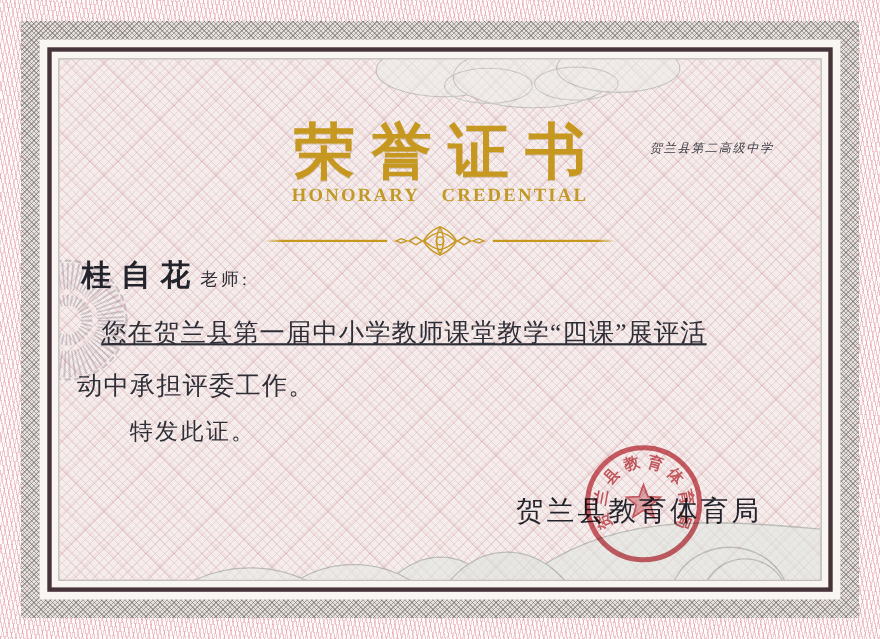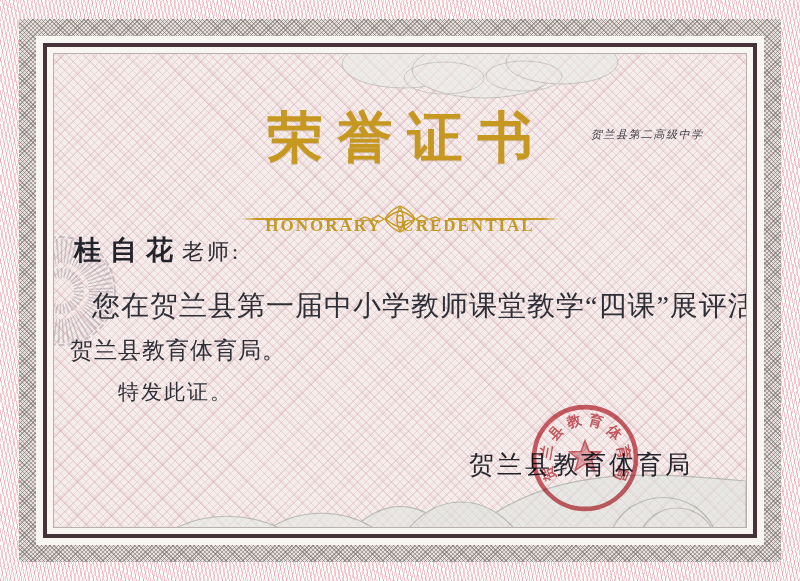--- a/index.html
+++ b/index.html
@@ -44,35 +44,35 @@
   }
   .title{
     position:absolute;top:47px;left:0;right:0;text-align:center;
     font-size:55px;font-weight:bold;color:#c6981f;
     letter-spacing:15px;padding-left:15px;
     text-shadow:0 1px 0 rgba(120,85,10,0.25);
   }
   .subtitle{
     position:absolute;top:114px;left:0;right:0;text-align:center;
     font-size:17px;font-weight:bold;color:#c09a25;
-    letter-spacing:2px;word-spacing:14px;margin-top:48px;
+    letter-spacing:2px;word-spacing:14px;
   }
   .divider{
     position:absolute;top:150px;left:50%;margin-left:-160px;width:320px;height:30px;
     display:flex;align-items:center;
   }
   .divider .line{flex:1;height:2px;background:#c6981f;}
   .divider .line.l{background:linear-gradient(to left,#c6981f 85%,rgba(198,152,31,0));}
   .divider .line.r{background:linear-gradient(to right,#c6981f 85%,rgba(198,152,31,0));}
 
   .recipient-line{position:absolute;top:178px;left:20px;white-space:nowrap;}
   .recipient-name{font-size:27px;font-weight:bold;letter-spacing:9px;color:#23232c;}
-  .recipient-suffix{font-size:22px;letter-spacing:3px;color:#2e2e37;}
+  .recipient-suffix{font-size:16px;letter-spacing:3px;color:#2e2e37;}
 
-  .body-line1{position:absolute;top:233px;left:38px;font-size:28px;letter-spacing:1px;color:#2e2e37;white-space:nowrap;}
+  .body-line1{position:absolute;top:233px;left:38px;font-size:23px;letter-spacing:1px;color:#2e2e37;white-space:nowrap;text-decoration:underline;}
   .body-line2{position:absolute;top:281px;left:16px;font-size:23px;letter-spacing:1px;color:#2e2e37;white-space:nowrap;}
   .closing-line{position:absolute;top:324px;left:64px;font-size:21px;letter-spacing:2px;color:#2e2e37;white-space:nowrap;}
 
   .issuer{position:absolute;top:394px;left:415px;font-size:25px;letter-spacing:3px;color:#23232c;white-space:nowrap;}
   .issue-date{position:absolute;top:434px;left:455px;font-size:24px;letter-spacing:2px;color:#23232c;white-space:nowrap;}
 
   .seal{position:absolute;top:348px;left:475px;width:112px;height:112px;
         opacity:0.85;mix-blend-mode:multiply;}
 
   .ornament{position:absolute;pointer-events:none;}
@@ -139,21 +139,21 @@
         </g>
       </svg>
       <div class="line r"></div>
     </div>
 
     <div class="recipient-line">
       <span class="recipient-name">桂自花</span><span class="recipient-suffix">老师:</span>
     </div>
 
     <div class="body-line1">您在贺兰县第一届中小学教师课堂教学“四课”展评活</div>
-    <div class="body-line2">贺兰县教育体育局。</div>
+    <div class="body-line2">动中承担评委工作。</div>
     <div class="closing-line">特发此证。</div>
 
     <div class="issuer">贺兰县教育体育局</div>
 
     <svg class="seal" viewBox="0 0 110 110">
       <circle cx="55" cy="55" r="50" fill="none" stroke="#c4464f" stroke-width="4.5"></circle>
       <polygon points="55,38 58.9,48.6 70.2,49.1 61.4,56.1 64.4,66.9 55,60.7 45.6,66.9 48.6,56.1 39.8,49.1 51.1,48.6" fill="rgba(196,70,79,0.5)" stroke="#c4464f" stroke-width="1.5"></polygon>
       <g fill="#c4464f" font-size="14" font-weight="bold" text-anchor="middle" font-family="Liberation Serif, DejaVu Serif, serif">
         <text x="19.8" y="74.2" transform="rotate(-112,19.8,70.2)">贺</text>
         <text x="17.6" y="53.4" transform="rotate(-80,17.6,49.4)">兰</text>

